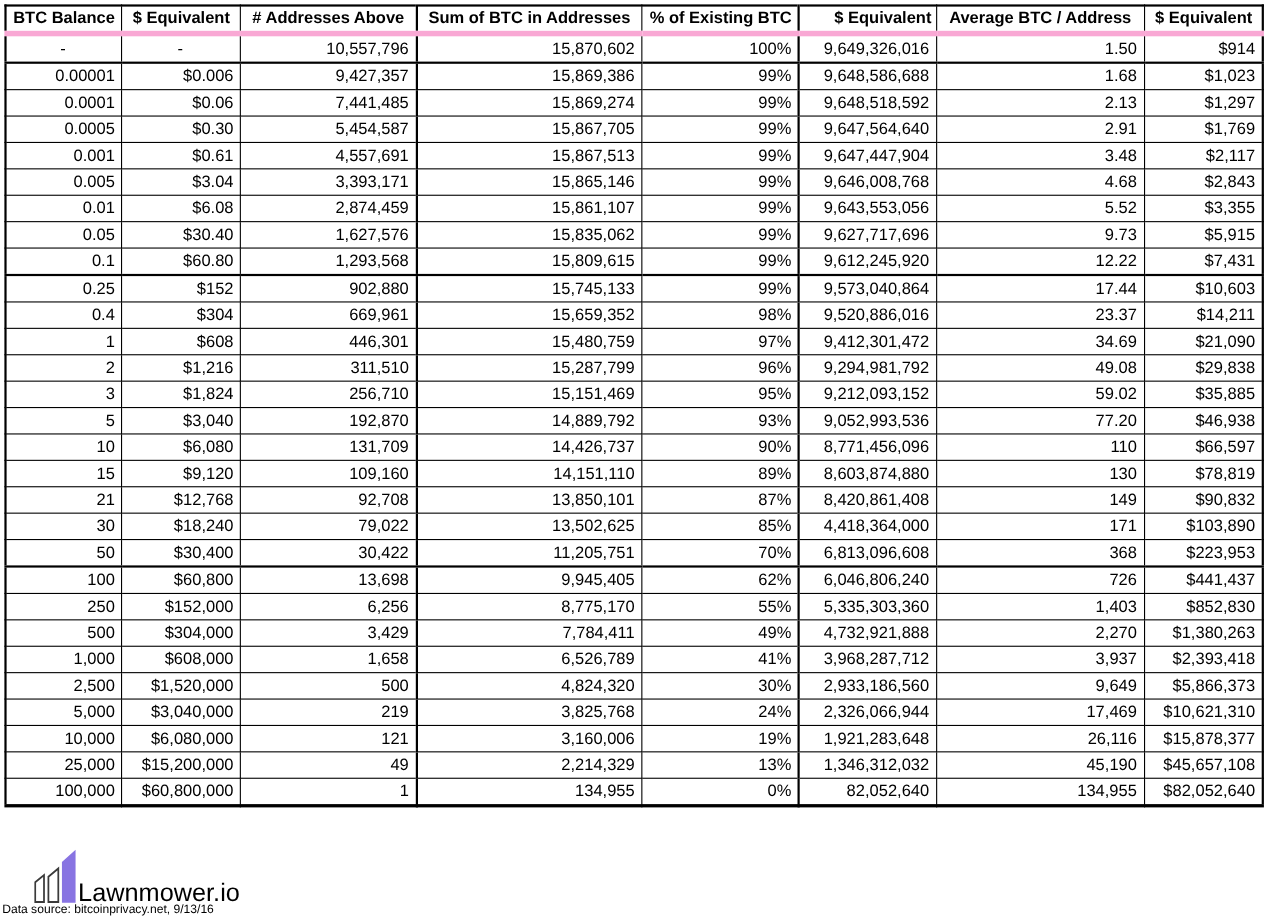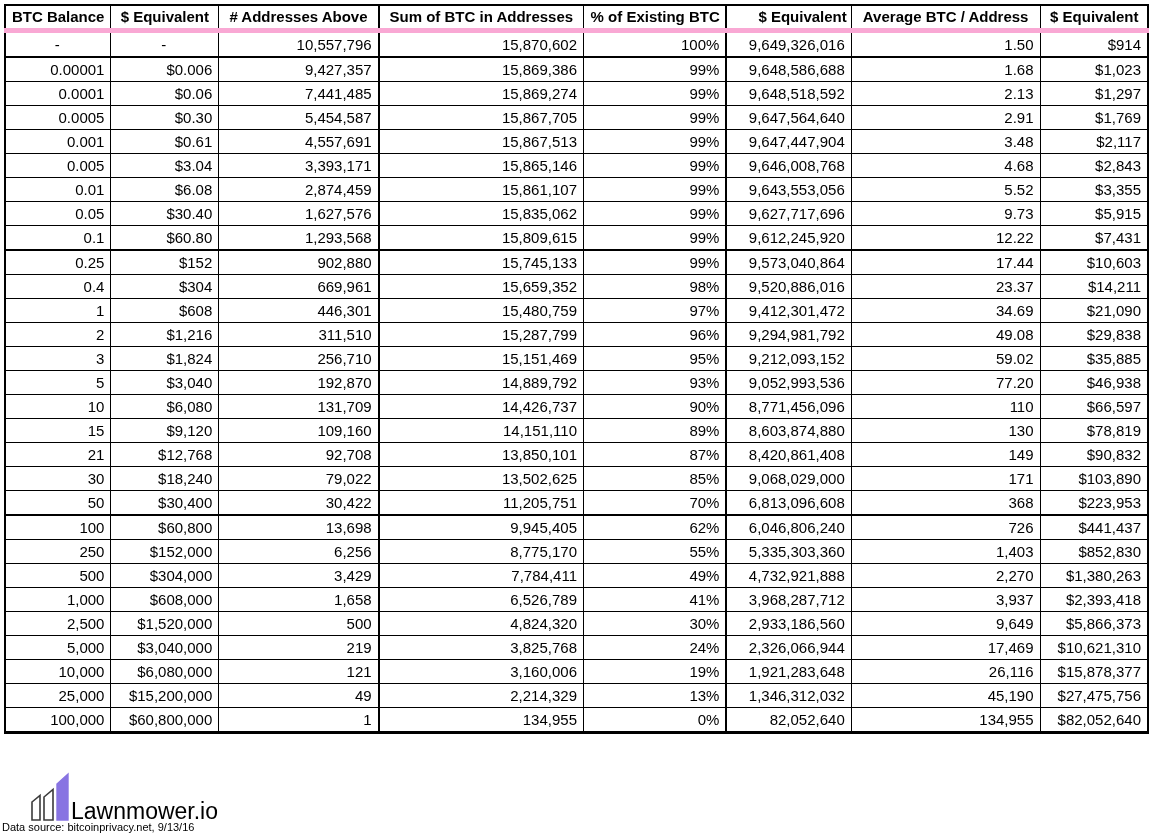--- a/index.html
+++ b/index.html
@@ -279,21 +279,21 @@
           <td>8,420,861,408</td>
           <td>149</td>
           <td>$90,832</td>
         </tr>
         <tr>
           <td>30</td>
           <td>$18,240</td>
           <td>79,022</td>
           <td>13,502,625</td>
           <td>85%</td>
-          <td>9,068,029,000</td>
+          <td>4,418,364,000</td>
           <td>171</td>
           <td>$103,890</td>
         </tr>
         <tr class="group-end">
           <td>50</td>
           <td>$30,400</td>
           <td>30,422</td>
           <td>11,205,751</td>
           <td>70%</td>
           <td>6,813,096,608</td>
@@ -371,21 +371,21 @@
           <td>$15,878,377</td>
         </tr>
         <tr>
           <td>25,000</td>
           <td>$15,200,000</td>
           <td>49</td>
           <td>2,214,329</td>
           <td>13%</td>
           <td>1,346,312,032</td>
           <td>45,190</td>
-          <td>$27,475,756</td>
+          <td>$45,657,108</td>
         </tr>
         <tr>
           <td>100,000</td>
           <td>$60,800,000</td>
           <td>1</td>
           <td>134,955</td>
           <td>0%</td>
           <td>82,052,640</td>
           <td>134,955</td>
           <td>$82,052,640</td>

